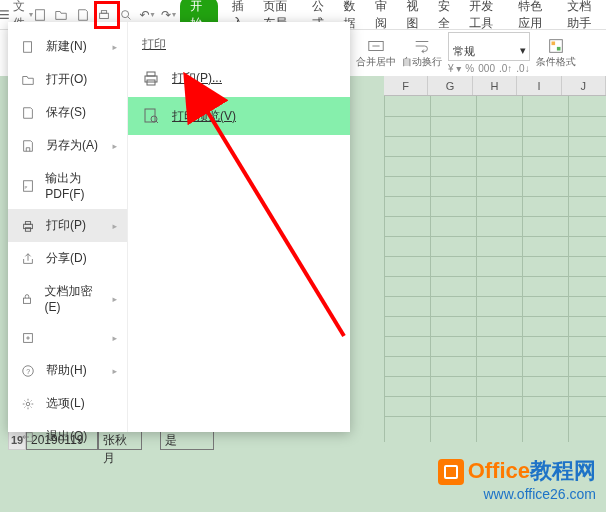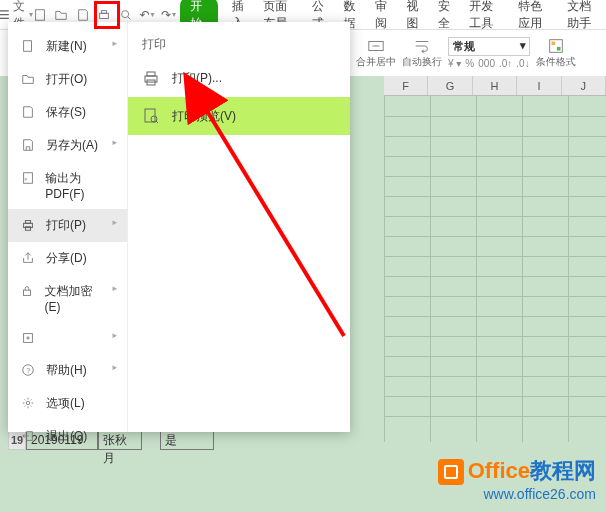--- a/index.html
+++ b/index.html
@@ -9,34 +9,34 @@
 .topbar .btn { width: 24px; height: 24px; display: flex; align-items: center; justify-content: center; color: #666; position: relative; }
 .topbar .file { display: flex; align-items: center; padding: 0 6px; gap: 3px; height: 24px; }
 .topbar .dd { font-size: 8px; color: #999; margin-left: 1px; }
 .btn svg { width: 14px; height: 14px; }
 .red-box { position: absolute; top: 1px; left: 94px; width: 26px; height: 28px; border: 3px solid red; z-index: 50; }
 .pill { background: #22a310; color: #fff; border-radius: 10px; padding: 2px 10px; font-size: 12px; }
 .tabs { display: flex; gap: 14px; align-items: center; font-size: 12px; color: #444; }
 .ribbon-sec { position: absolute; top: 30px; right: 0; height: 46px; width: 250px; display: flex; align-items: center; gap: 6px; }
 .ribbon-sec .grp { display: flex; flex-direction: column; align-items: center; font-size: 10px; color: #666; }
 .ribbon-sec .grp svg { width: 18px; height: 18px; }
-.ribbon-sec .sel { border: 1px solid #ccc; padding: 1px 18px 1px 4px; position: relative; font-size: 11px; font-weight: bold; }
+.ribbon-sec .sel { border: 1px solid #ccc; padding: 11px 18px 1px 4px; position: relative; font-size: 11px; }
 .small { font-size: 10px; color: #888; }
 
 .file-menu { position: absolute; top: 22px; left: 8px; width: 342px; height: 410px; background: #fff; box-shadow: 0 2px 12px rgba(0,0,0,.25); display: flex; z-index: 40; }
 .file-left { width: 120px; border-right: 1px solid #eee; padding: 8px 0; }
-.file-right { flex: 1; padding: 8px 0; }
-.mi { display: flex; align-items: flex-start; padding: 8px 10px 8px 12px; gap: 10px; color: #333; position: relative; }
+.file-right { flex: 1; padding: 8px 0; text-decoration: underline; }
+.mi { display: flex; align-items: center; padding: 8px 10px 8px 12px; gap: 10px; color: #333; position: relative; }
 .mi.active { background: #eaeaea; }
 .mi .ic { width: 16px; height: 16px; display: flex; align-items: center; justify-content: center; color: #666; }
 .mi .ic svg { width: 14px; height: 14px; }
 .mi .chev { margin-left: auto; color: #aaa; font-size: 9px; }
 .file-right .header { padding: 6px 14px; color: #666; }
 .sub { display: flex; align-items: center; padding: 10px 14px; gap: 12px; }
-.sub.active { background: #bef264; }
+.sub.active { background: #86efac; }
 .sub .ic { width: 18px; height: 18px; display: flex; align-items: center; justify-content: center; color: #666; }
 
 .arrow { position: absolute; top: 56px; left: 104px; z-index: 60; pointer-events: none; }
 
 .sheet-area { position: absolute; top: 76px; left: 0; right: 0; bottom: 0; background: #c9e0cb; }
 .col-heads { position: absolute; top: 0; left: 384px; right: 0; height: 20px; display: flex; background: #e8e8e8; border-bottom: 1px solid #bbb; }
 .col-heads div { width: 46px; border-right: 1px solid #ccc; text-align: center; line-height: 20px; color: #555; font-size: 11px; }
 .grid { position: absolute; top: 20px; left: 384px; right: 0; bottom: 70px; }
 .grid .hline { position: absolute; left: 0; right: 0; height: 1px; background: #a7c0a9; }
 .grid .vline { position: absolute; top: 0; bottom: 0; width: 1px; background: #a7c0a9; }

